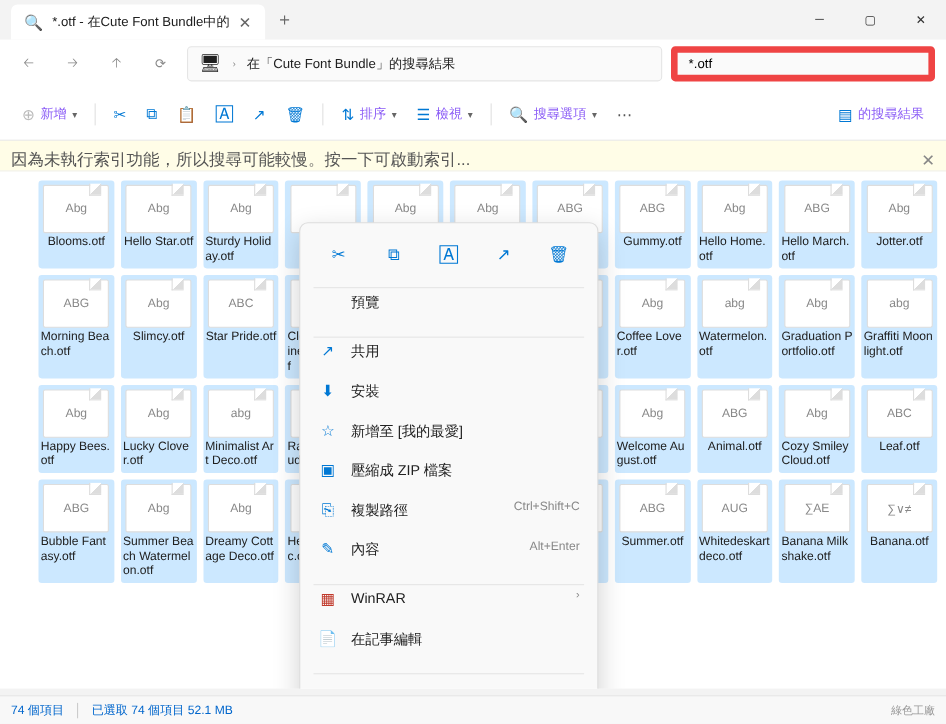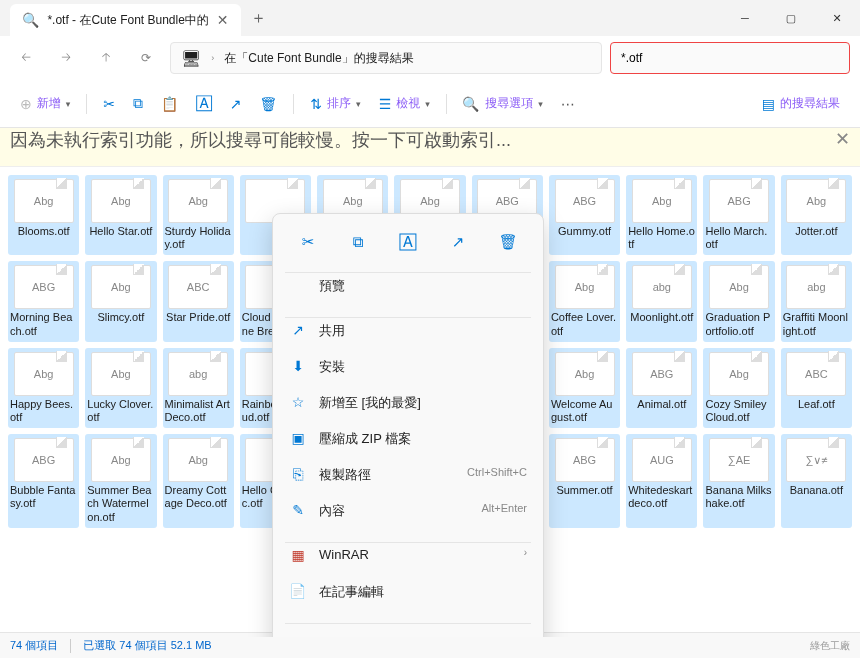--- a/index.html
+++ b/index.html
@@ -10,36 +10,36 @@
 .tab .mag { color: #0078d4; font-size: 14px; }
 .tab .close { margin-left: auto; color: #666; font-size: 14px; cursor: pointer; }
 .newtab { margin-left: 10px; color: #666; font-size: 16px; }
 .winbtns { margin-left: auto; display: flex; }
 .winbtn { width: 46px; height: 32px; display: flex; align-items: center; justify-content: center; color: #333; font-size: 11px; }
 
 .addrbar { height: 44px; background: #fff; display: flex; align-items: center; padding: 0 10px; gap: 8px; }
 .navbtn { width: 32px; height: 32px; display: flex; align-items: center; justify-content: center; color: #888; border-radius: 4px; }
 .pc-icon { font-size: 16px; }
 .breadcrumb { flex: 1; display: flex; align-items: center; gap: 10px; padding: 0 10px; height: 32px; border: 1px solid #e5e5e5; border-radius: 4px; background: #fafafa; }
-.searchbox { width: 240px; height: 32px; border: 1px solid #ef4444; border-radius: 4px; background: #fafafa; display: flex; align-items: center; padding: 0 10px; }
+.searchbox { width: 240px; height: 32px; border: 6px solid #ef4444; border-radius: 4px; background: #fafafa; display: flex; align-items: center; padding: 0 10px; }
 .searchbox input { border: none; background: none; outline: none; width: 100%; font-size: 12px; }
 
 .toolbar { height: 48px; background: #fff; border-bottom: 1px solid #e5e5e5; display: flex; align-items: center; padding: 0 14px; gap: 6px; }
 .tbtn { height: 32px; padding: 0 6px; display: flex; align-items: center; gap: 5px; color: #0078d4; border-radius: 4px; font-size: 14px; }
 .tbtn.disabled { color: #bbb; }
 .tbtn .txt { color: #8b5cf6; font-size: 12px; }
 .tbtn .chev { color: #666; font-size: 9px; }
 .tsep { width: 1px; height: 20px; background: #e0e0e0; margin: 0 4px; }
 .spacer { flex: 1; }
 
-.infobar { height: 39px; background: #fffde7; border-bottom: 1px solid #eee; display: flex; align-items: flex-start; padding: 0 10px; font-size: 18px; color: #555; }
+.infobar { height: 28px; background: #fffde7; border-bottom: 1px solid #eee; display: flex; align-items: flex-end; padding: 0 10px; font-size: 15px; color: #555; }
 .infobar .x { margin-left: auto; color: #888; cursor: pointer; }
 
 .content { position: relative; height: 470px; overflow: hidden; background: #fff; padding: 8px; }
-.grid { display: grid; grid-template-columns: repeat(10, 1fr); gap: 6px; }
+.grid { display: grid; grid-template-columns: repeat(10, 1fr); gap: 6px; margin-left: 27px; }
 .item { display: flex; flex-direction: column; align-items: center; padding: 4px 2px; border-radius: 3px; }
 .item.sel { background: #cce8ff; }
 .thumb { width: 60px; height: 44px; background: #fff; border: 1px solid #ddd; border-radius: 2px; display: flex; align-items: center; justify-content: center; font-size: 11px; color: #888; margin-bottom: 2px; position: relative; }
 .thumb::after { content: ""; position: absolute; top: -2px; right: 6px; width: 10px; height: 10px; background: linear-gradient(135deg, #fff 50%, #ddd 50%); border-left: 1px solid #ddd; border-bottom: 1px solid #ddd; }
 .item .label { font-size: 11px; text-align: left; line-height: 1.2; word-break: break-all; max-width: 74px; }
 
 .ctxmenu { position: absolute; left: 272px; top: 46px; width: 272px; background: #f9f9f9; border: 1px solid #ddd; border-radius: 8px; box-shadow: 0 8px 24px rgba(0,0,0,0.18); padding: 6px; z-index: 100; }
 .ctx-iconrow { display: flex; justify-content: space-around; padding: 6px 4px 10px; }
 .ctx-iconrow .ci { width: 32px; height: 32px; display: flex; align-items: center; justify-content: center; color: #0078d4; font-size: 15px; border-radius: 4px; }
 .ctx-item { display: flex; align-items: flex-start; height: 36px; padding: 0 10px; gap: 12px; border-radius: 4px; font-size: 13px; color: #222; }
@@ -181,21 +181,21 @@
       <div class="item sel">
         <div class="thumb"></div>
         <div class="label"></div>
       </div>
       <div class="item sel">
         <div class="thumb">Abg</div>
         <div class="label">Coffee Lover.otf</div>
       </div>
       <div class="item sel">
         <div class="thumb">abg</div>
-        <div class="label">Moonlight.otf</div>
+        <div class="label">Watermelon.otf</div>
       </div>
       <div class="item sel">
         <div class="thumb">Abg</div>
         <div class="label">Graduation Portfolio.otf</div>
       </div>
       <div class="item sel">
         <div class="thumb">abg</div>
         <div class="label">Graffiti Moonlight.otf</div>
       </div>
       <div class="item sel">

